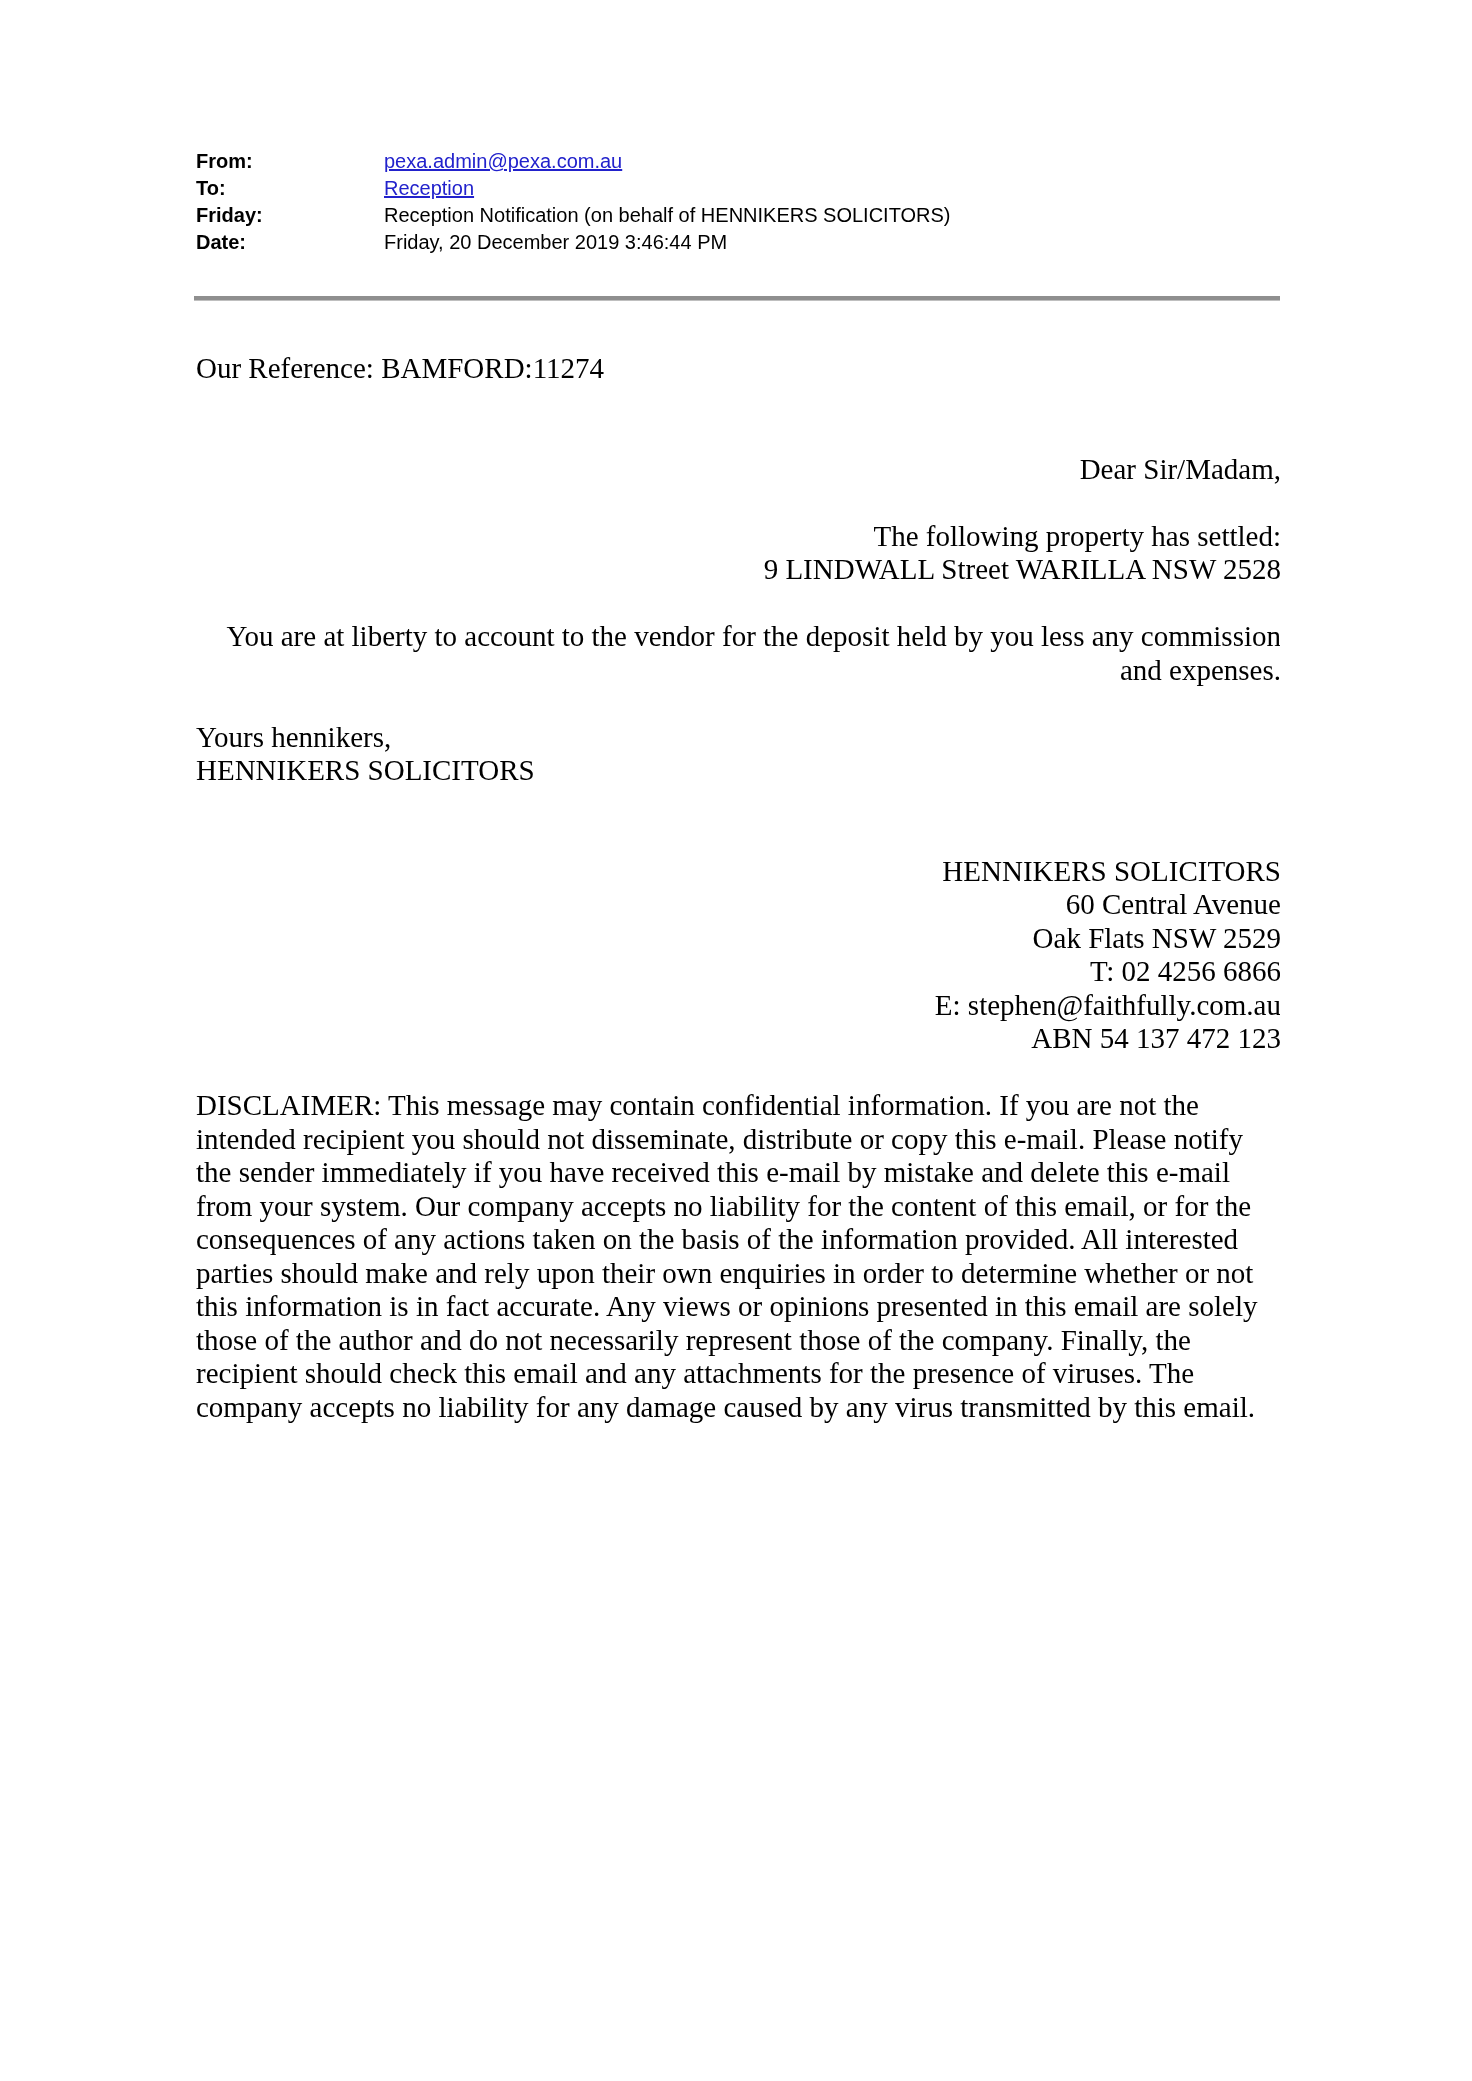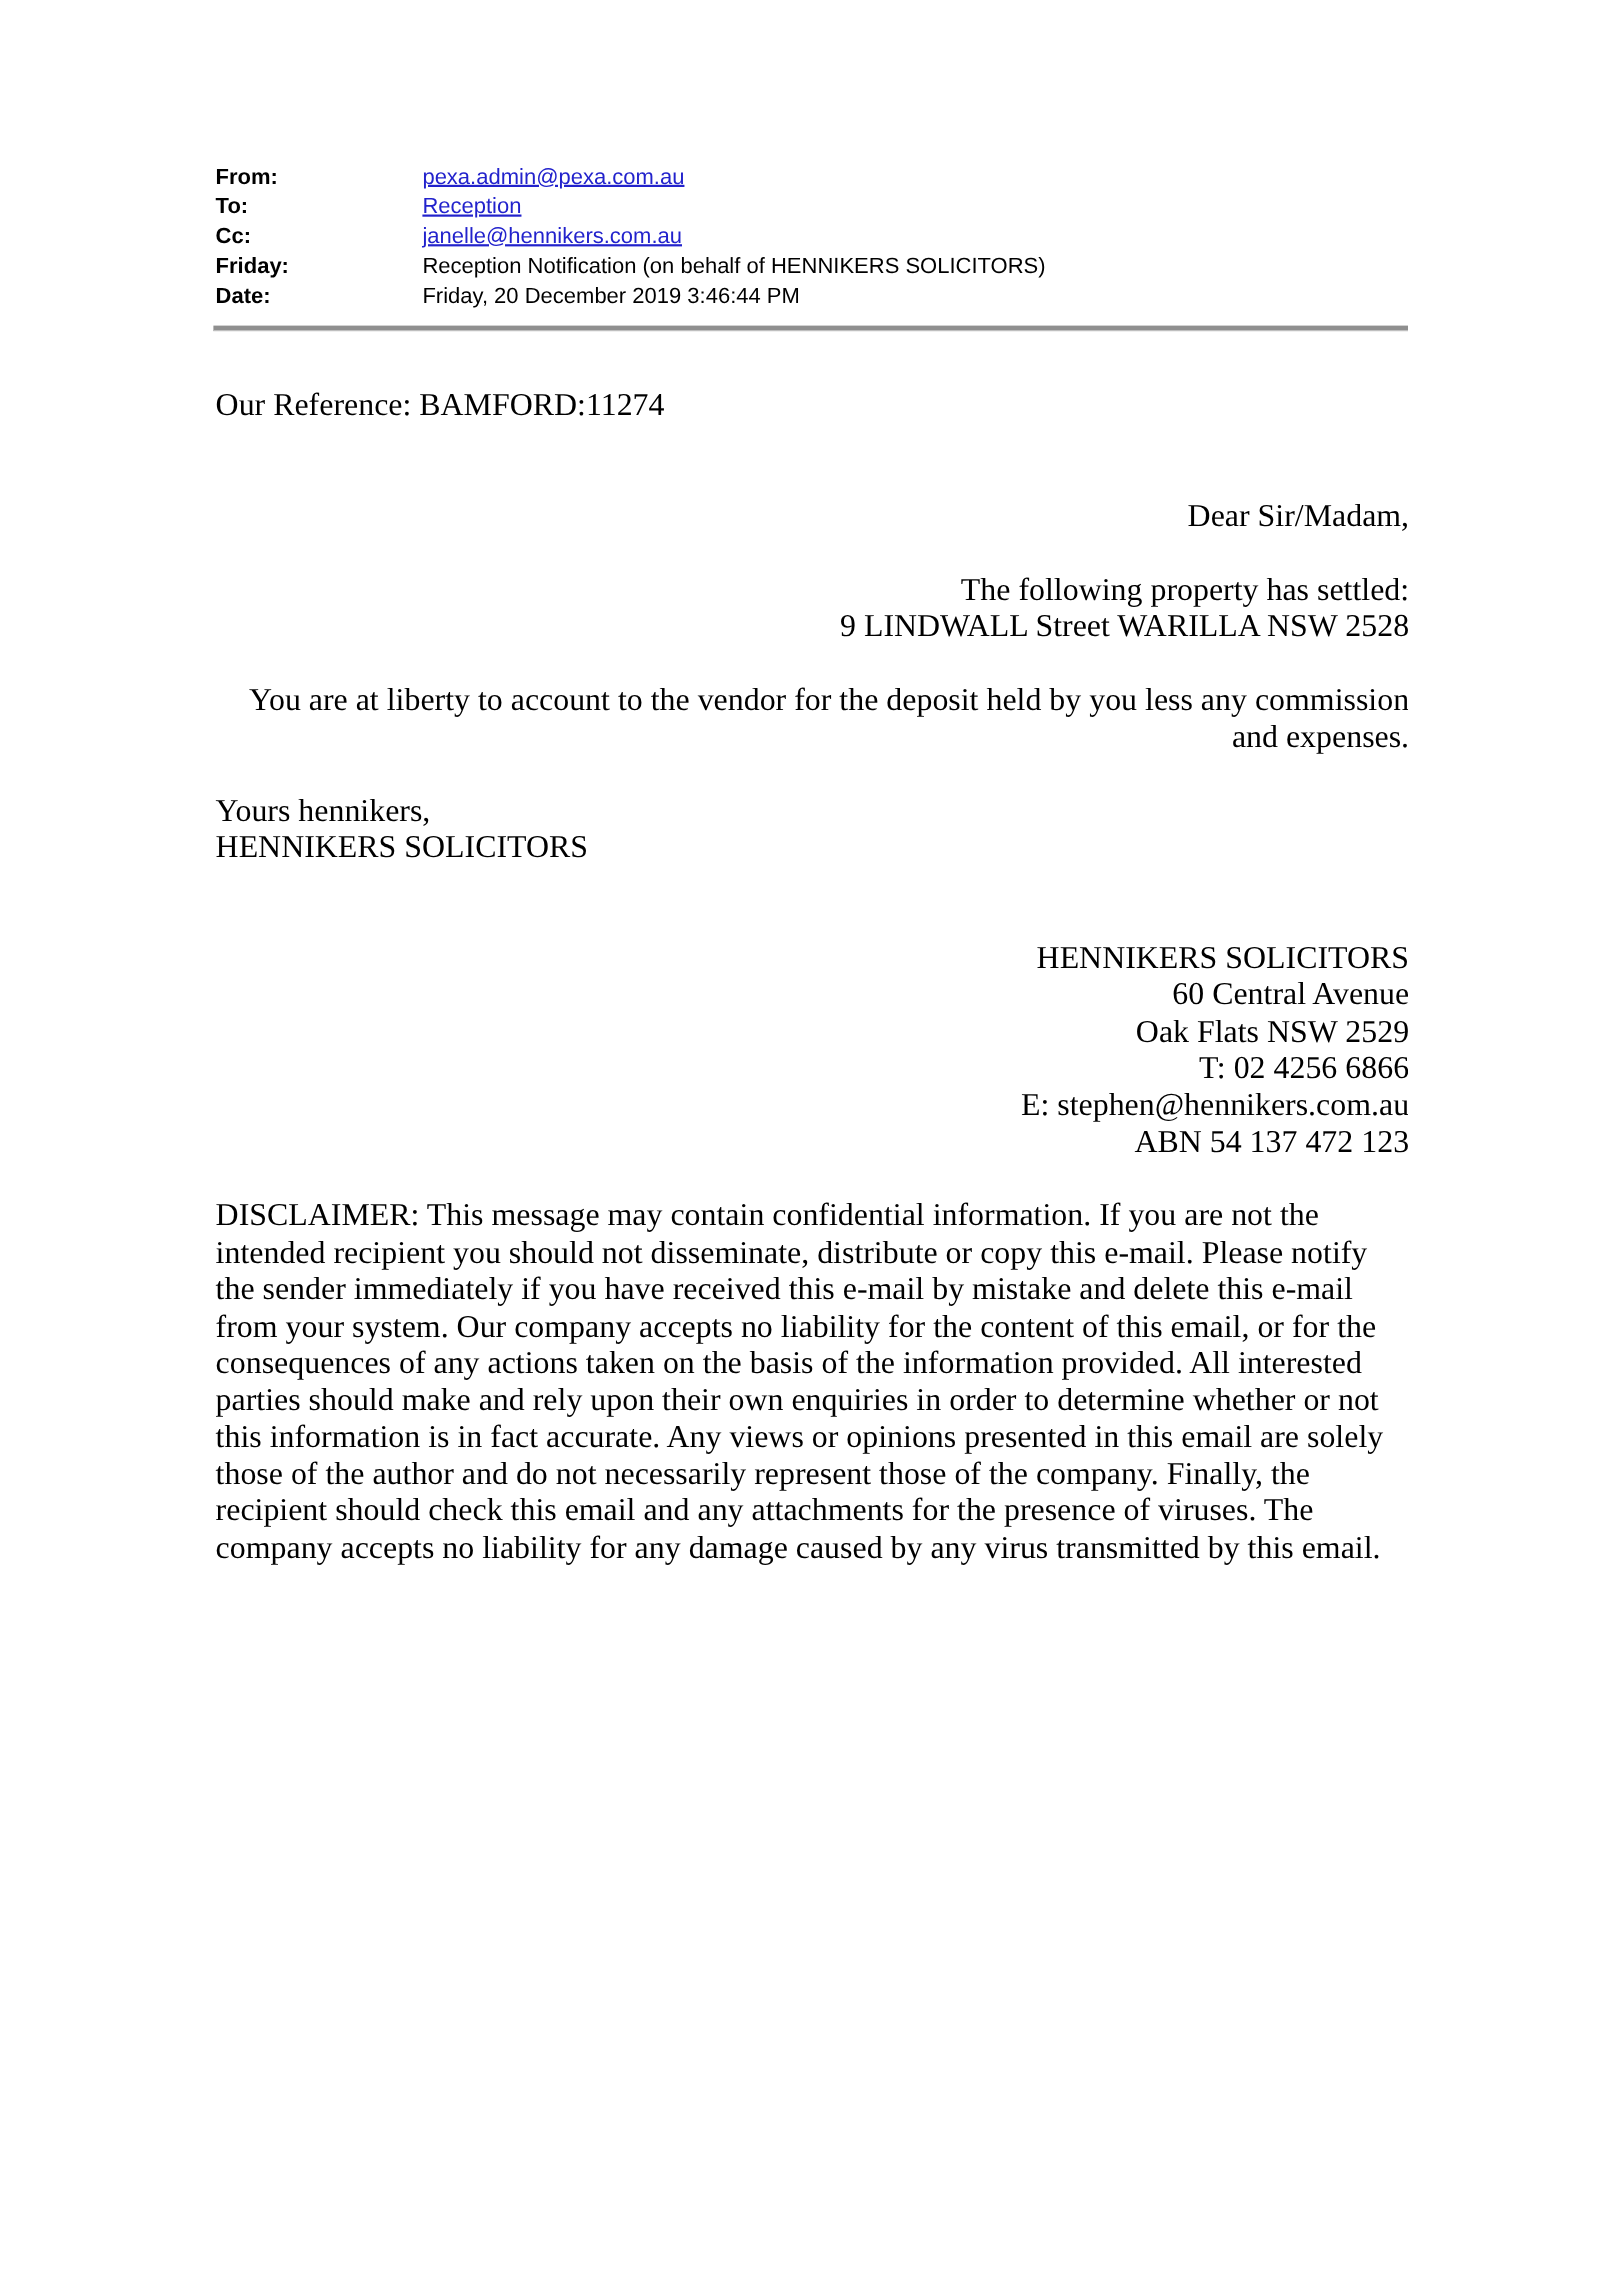--- a/index.html
+++ b/index.html
@@ -72,24 +72,20 @@
   <div class="email-header">
     <div class="hdr-row">
       <span class="hdr-label">From:</span>
       <a class="hdr-value link">pexa.admin@pexa.com.au</a>
     </div>
     <div class="hdr-row">
       <span class="hdr-label">To:</span>
       <a class="hdr-value link">Reception</a>
     </div>
     <div class="hdr-row">
-      <span class="hdr-label">Cc:</span>
-      <a class="hdr-value link">janelle@hennikers.com.au</a>
-    </div>
-    <div class="hdr-row">
       <span class="hdr-label">Friday:</span>
       <span class="hdr-value">Reception Notification (on behalf of HENNIKERS SOLICITORS)</span>
     </div>
     <div class="hdr-row">
       <span class="hdr-label">Date:</span>
       <span class="hdr-value">Friday, 20 December 2019 3:46:44 PM</span>
     </div>
   </div>
 
   <div class="divider"></div>
@@ -110,21 +106,21 @@
     <div class="mb2">
       <div class="line">Yours hennikers,</div>
       <div class="line">HENNIKERS SOLICITORS</div>
     </div>
 
     <div class="mb1">
       <div class="line">HENNIKERS SOLICITORS</div>
       <div class="line">60 Central Avenue</div>
       <div class="line">Oak Flats NSW 2529</div>
       <div class="line">T: 02 4256 6866</div>
-      <div class="line">E: stephen@hennikers.com.au</div>
+      <div class="line">E: stephen@faithfully.com.au</div>
       <div class="line">ABN 54 137 472 123</div>
     </div>
 
     <p>DISCLAIMER: This message may contain confidential information. If you are not the intended recipient you should not disseminate, distribute or copy this e-mail. Please notify the sender immediately if you have received this e-mail by mistake and delete this e-mail from your system. Our company accepts no liability for the content of this email, or for the consequences of any actions taken on the basis of the information provided. All interested parties should make and rely upon their own enquiries in order to determine whether or not this information is in fact accurate. Any views or opinions presented in this email are solely those of the author and do not necessarily represent those of the company. Finally, the recipient should check this email and any attachments for the presence of viruses. The company accepts no liability for any damage caused by any virus transmitted by this email.</p>
 
   </div>
 
 </div>
 
 </body></html>

